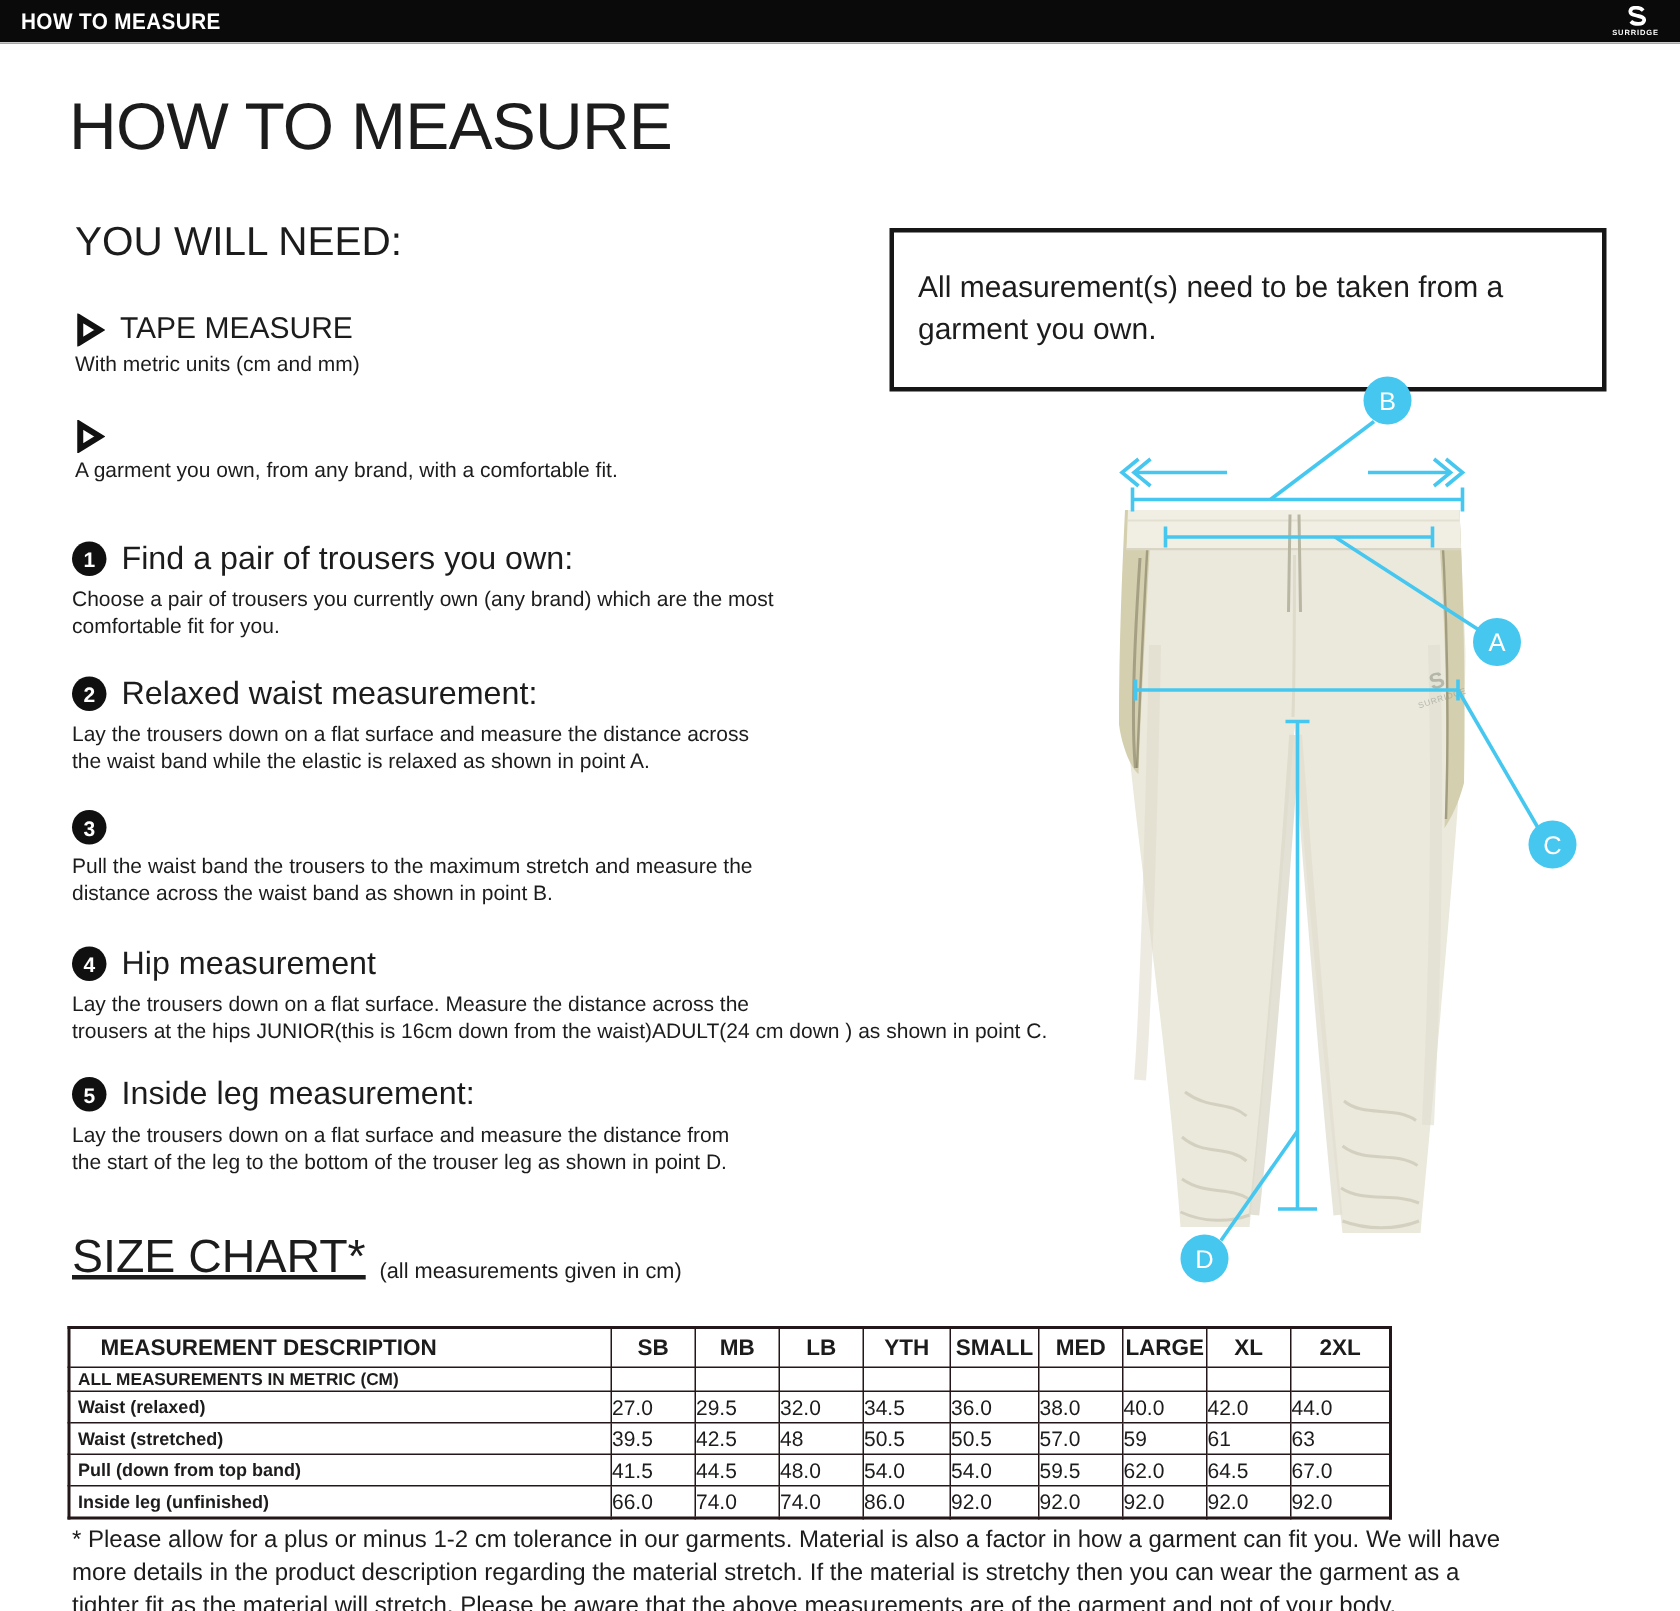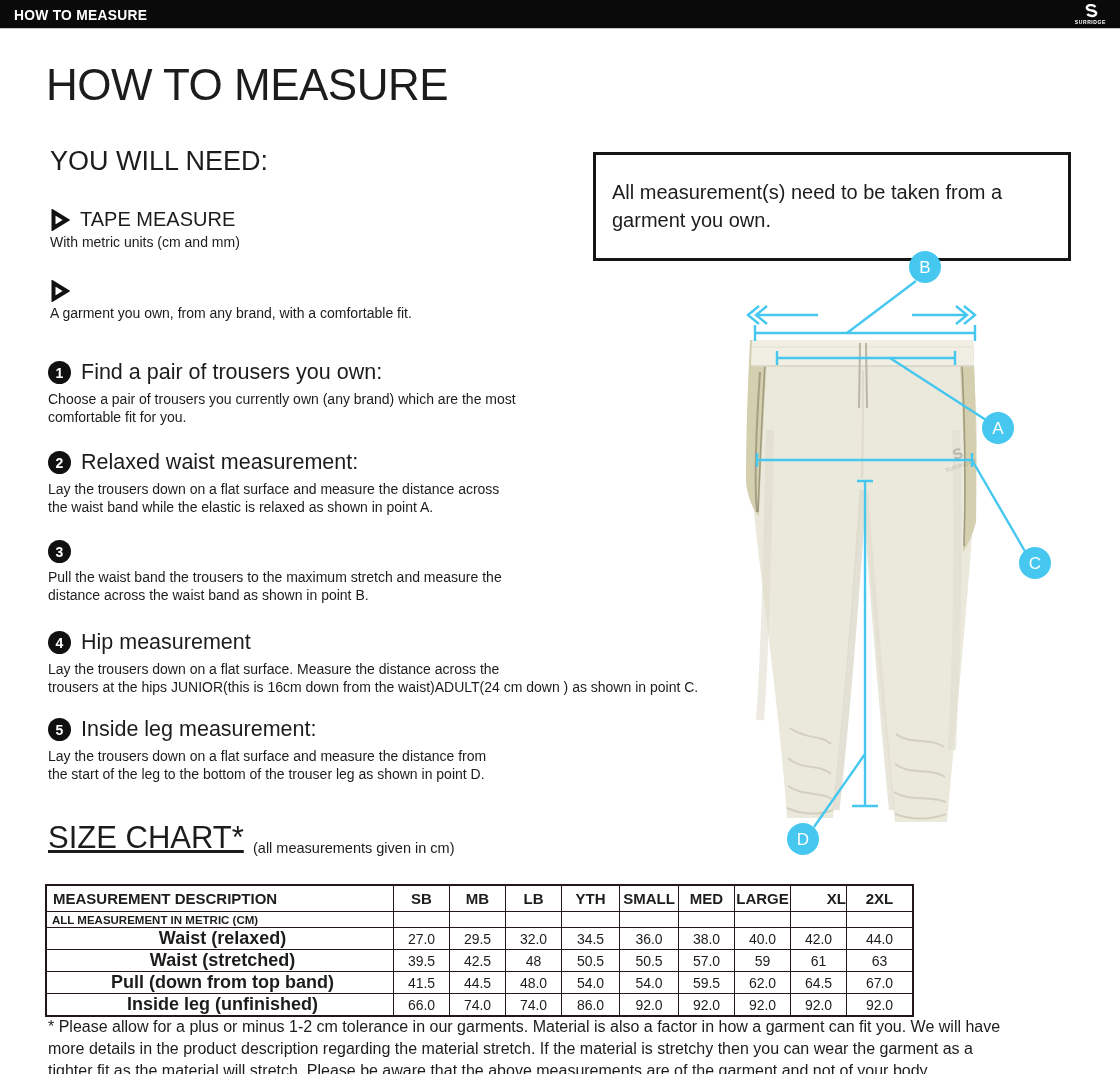--- a/index.html
+++ b/index.html
@@ -55,26 +55,26 @@
   .size-chart-heading{left:48px;top:820px;font-size:31px;text-decoration:underline;}
   .size-chart-sub{left:253px;top:840px;font-size:14.5px;}
   table.size-chart{
     left:45px;top:884px;border-collapse:collapse;table-layout:fixed;
     border:2.5px solid var(--table-line);
   }
   table.size-chart th, table.size-chart td{
     border:1.5px solid var(--table-line);padding:0;white-space:nowrap;overflow:hidden;
   }
   table.size-chart thead th{font-size:15px;height:25px;text-align:center;}
-  table.size-chart thead th.desc{text-align:left;padding-left:6px;}
+  table.size-chart thead th.desc{text-align:left;padding-left:20px;}
   table.size-chart tr.metric td{height:15px;font-size:11.5px;font-weight:bold;}
   table.size-chart tr.metric td.label{padding-left:5px;}
-  table.size-chart tr.data td{height:20px;font-size:14px;text-align:center;}
+  table.size-chart tr.data td{height:20px;font-size:14px;text-align:left;}
   table.size-chart tr.data td.label{
-    text-align:center;font-weight:bold;font-size:18px;padding-left:5px;
+    text-align:left;font-weight:bold;font-size:12px;padding-left:5px;
   }
 
   
   .footnote{left:48px;top:1016px;width:1060px;font-size:16px;line-height:1.37;white-space:pre-line;}
 
   
   .diagram{left:730px;top:250px;}
   .ann{stroke:var(--accent);stroke-width:2.4;fill:none;}
   .ann-circle{fill:var(--accent);}
   .ann-letter{fill:#ffffff;font-family:"Liberation Sans", sans-serif;font-size:17px;}
@@ -251,27 +251,27 @@
   <thead>
       <tr>
         <th class="desc" style="width: 340px;">MEASUREMENT DESCRIPTION</th>
         <th style="width: 55px;">SB</th>
         <th style="width: 55px;">MB</th>
         <th style="width: 55px;">LB</th>
         <th style="width: 57px;">YTH</th>
         <th style="width: 58px;">SMALL</th>
         <th style="width: 55px;">MED</th>
         <th style="width: 55px;">LARGE</th>
-        <th style="width: 55px; text-align: right;">XL</th>
+        <th style="width: 55px;">XL</th>
         <th style="width: 65px;">2XL</th>
       </tr>
     </thead>
   <tbody>
       <tr class="metric">
-        <td class="label">ALL MEASUREMENT IN METRIC (CM)</td>
+        <td class="label">ALL MEASUREMENTS IN METRIC (CM)</td>
         <td></td>
         <td></td>
         <td></td>
         <td></td>
         <td></td>
         <td></td>
         <td></td>
         <td></td>
         <td></td>
       </tr>

